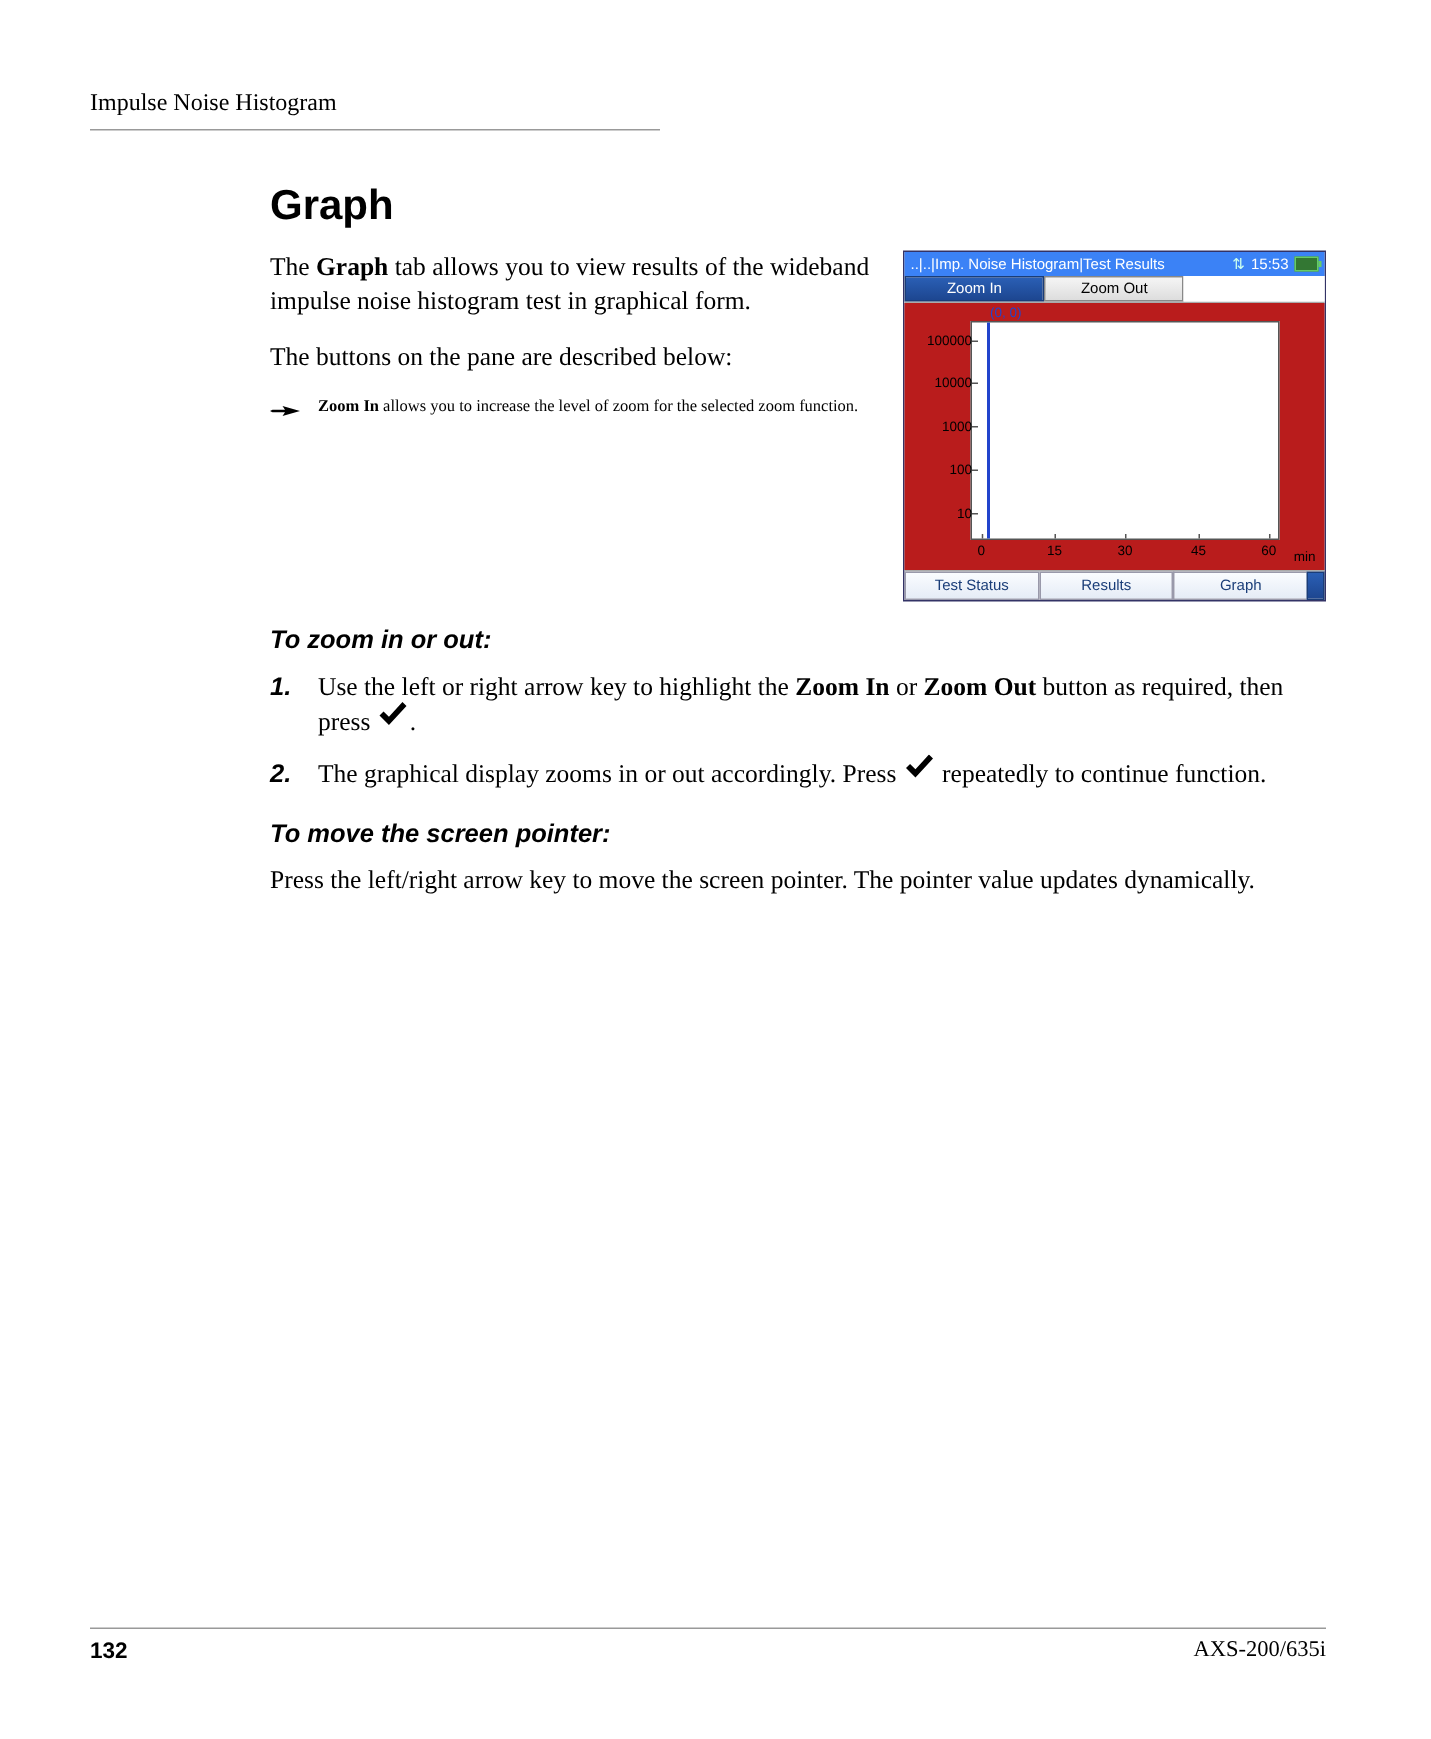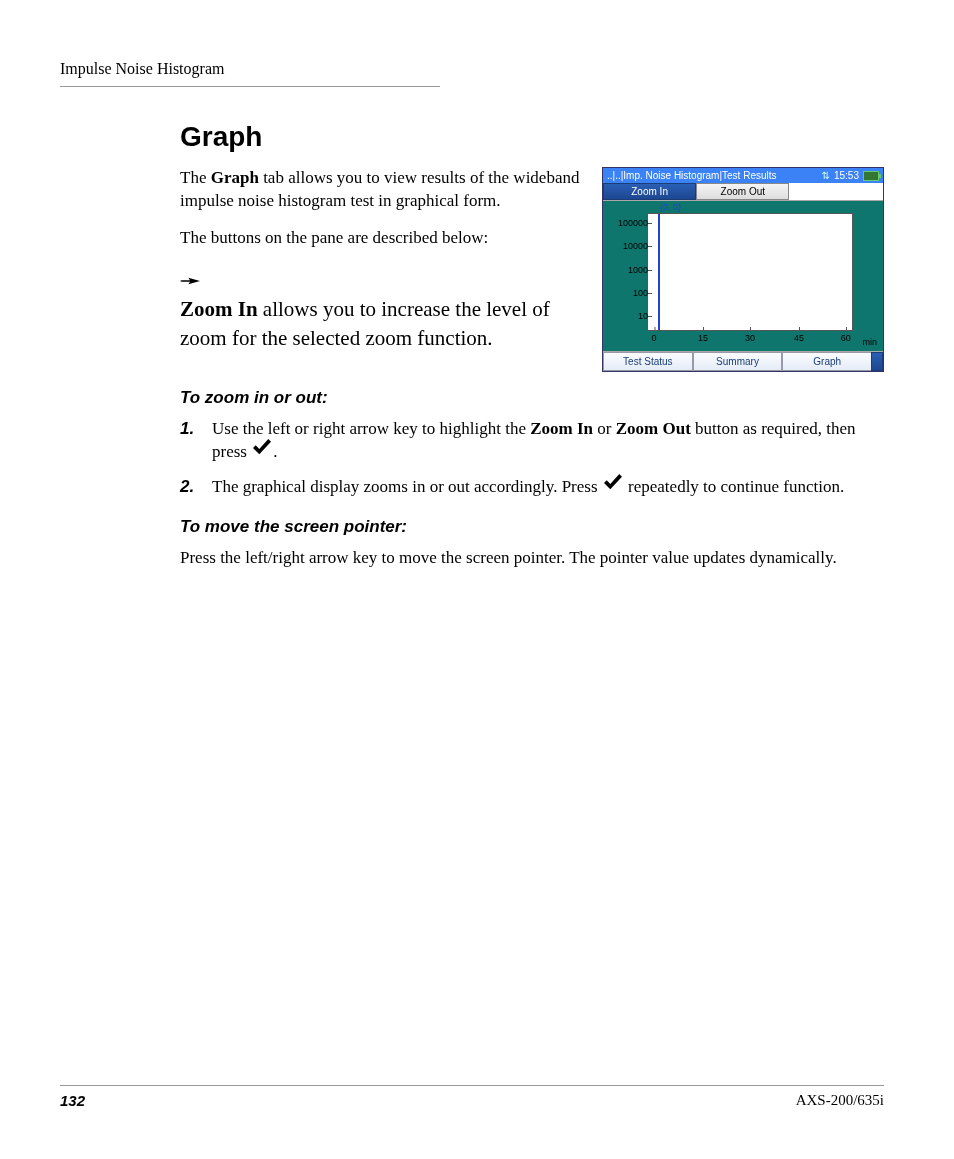--- a/index.html
+++ b/index.html
@@ -52,23 +52,22 @@
     line-height: 1.35;
   }
   .text-col p { margin-bottom: 14px; }
   .bold { font-weight: bold; }
 
   .bullet-list { margin-top: 0; }
   .bullet-item {
     display: flex;
     align-items: flex-start;
     margin-bottom: 10px;
-    font-size: 21px;
+    font-size: 11px;
     line-height: 1.35;
-    flex-direction: column;
   }
   .arrow-icon {
     flex: 0 0 24px;
     margin-top: 3px;
     margin-right: 8px;
   }
   .arrow-icon svg { width: 20px; height: 14px; }
   .bullet-body { flex: 1; }
 
   .subhead {
@@ -156,23 +155,23 @@
     color: #000;
   }
   .dev-btn.active {
     background: linear-gradient(#2a5fb5,#1d4690);
     color: #fff;
     border-color: #1a3d78;
   }
   .dev-btn.blank { border: none; background: #fff; }
 
   .dev-chart {
-    background: #0f766e;
-    position: relative;
-    height: 150px;
+    background: #b91c1c;
+    position: relative;
+    height: 178px;
   }
   .dev-chart-inner {
     position: absolute;
     left: 44px; right: 30px; top: 12px; bottom: 20px;
     border: 1px solid #555;
     background: #fff;
   }
   .cursor-line {
     position: absolute;
     left: 10px; top: 0; bottom: 0;
@@ -256,21 +255,20 @@
     margin-bottom: 6px;
   }
   .footer-row {
     display: flex;
     justify-content: space-between;
     font-size: 15px;
   }
   .footer-row .pg {
     font-family: Arial, Helvetica, sans-serif;
     font-weight: bold;
-    font-style: italic;
   }
 </style>
 </head>
 <body>
 
 <div class="header-area">
   <div class="header-sub">Impulse Noise Histogram</div>
   <hr class="header-rule">
 </div>
 
@@ -327,21 +325,21 @@
           <span class="xtick" style="left:3%">0</span>
           <span class="xtick" style="left:27%">15</span>
           <span class="xtick" style="left:50%">30</span>
           <span class="xtick" style="left:74%">45</span>
           <span class="xtick" style="left:97%">60</span>
         </div>
         <span class="x-unit">min</span>
       </div>
       <div class="dev-bottombar">
         <div class="dev-tab">Test Status</div>
-        <div class="dev-tab">Summary</div>
+        <div class="dev-tab">Results</div>
         <div class="dev-tab graph">Graph</div>
         <div class="dev-tab-end"></div>
       </div>
     </div>
   </div>
 
 
   <div class="subhead">To zoom in or out:</div>
 
   <div class="num-item">

